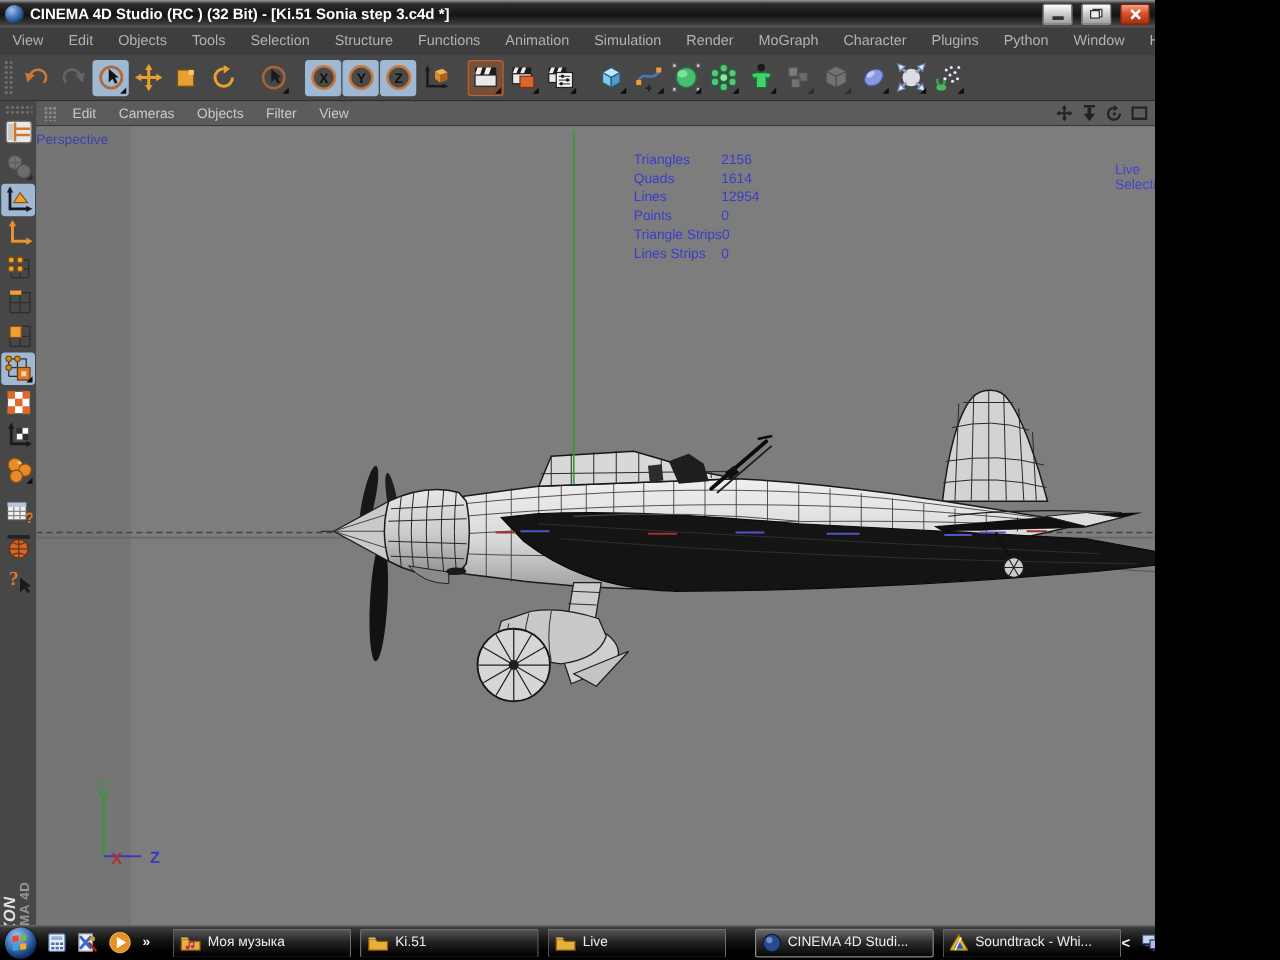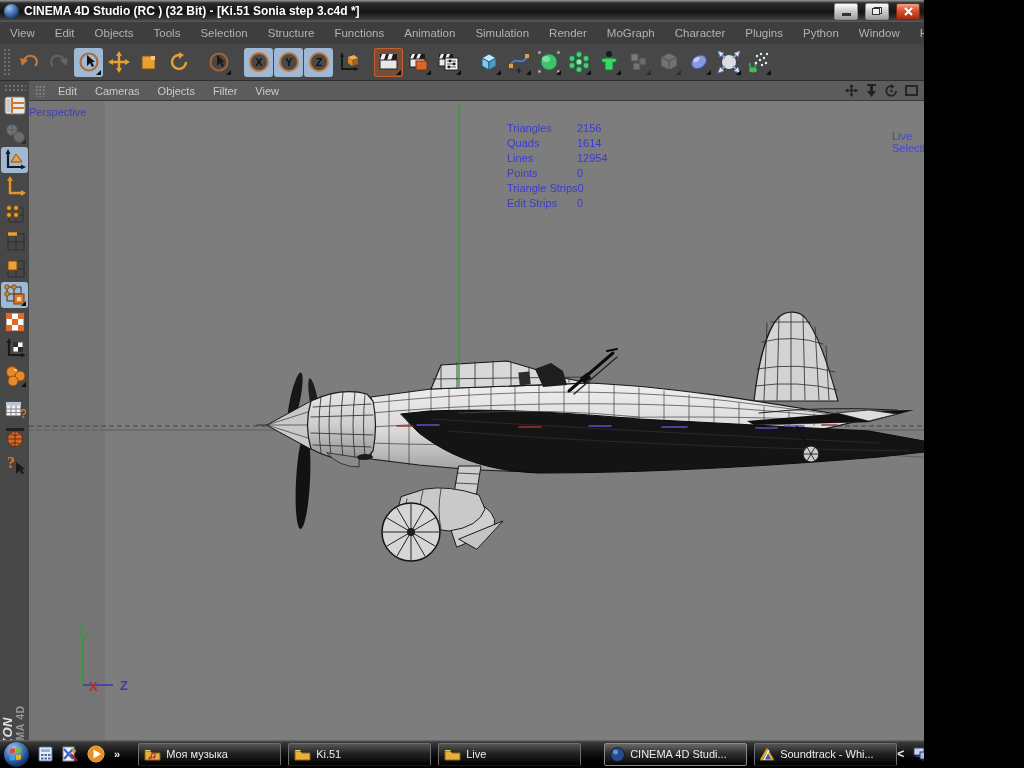--- a/index.html
+++ b/index.html
@@ -612,21 +612,21 @@
     </svg>
 
     <div class="persp">Perspective</div>
 
     <div class="stats">
       <div><span class="stat-label">Triangles</span><span>2156</span></div>
       <div><span class="stat-label">Quads</span><span>1614</span></div>
       <div><span class="stat-label">Lines</span><span>12954</span></div>
       <div><span class="stat-label">Points</span><span>0</span></div>
       <div><span class="stat-label">Triangle Strips</span><span>0</span></div>
-      <div><span class="stat-label">Edit Strips</span><span>0</span></div>
+      <div><span class="stat-label">Lines Strips</span><span>0</span></div>
     </div>
 
     <div class="livesel">
       <span>Live Selection</span>
       <svg width="17" height="17">
         <circle cx="8.5" cy="8.5" r="7" fill="none" stroke="#c06a3a" stroke-width="1.6"></circle>
         <polygon points="6.5,4 6.5,12 8.7,10 10,12.8 11.5,12 10.2,9.4 12.5,9.4" fill="#3a3a3a"></polygon>
       </svg>
     </div>
   </div>

